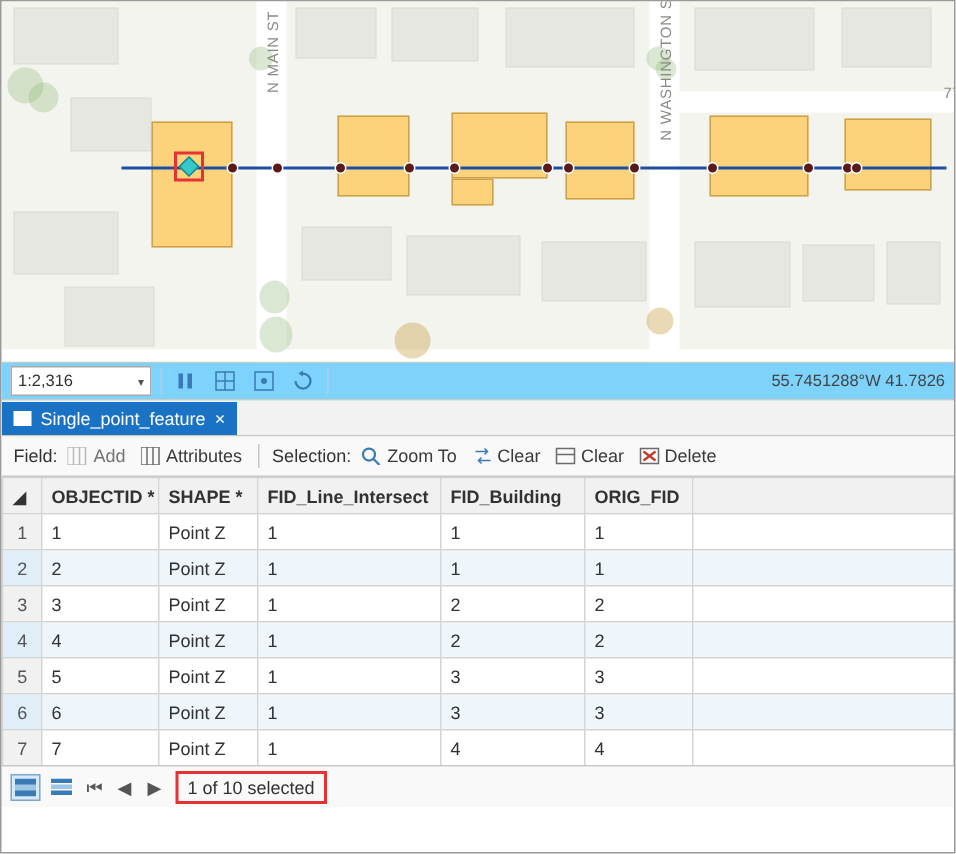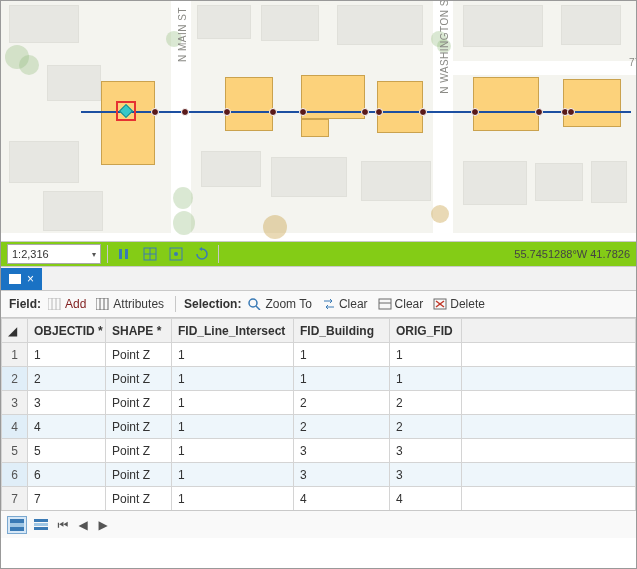--- a/index.html
+++ b/index.html
@@ -75,21 +75,21 @@
     top: 3px; left: 3px;
   }
   
   .scalebar {
     display: flex;
     align-items: center;
     gap: 6px;
     height: 26px;
     border-top: 1px solid #c9c9c9;
     border-bottom: 1px solid #c9c9c9;
-    background: #84cc16;
+    background: #7dd3fc;
     padding: 0 6px;
   }
   .scale-select {
     height: 20px;
     border: 1px solid #a9a9a9;
     background: #fff;
     display: flex; align-items: center;
     padding: 0 4px;
     width: 94px;
     justify-content: space-between;
@@ -131,27 +131,27 @@
   .toolbar {
     display: flex;
     align-items: center;
     gap: 4px;
     padding: 4px 8px;
     border-bottom: 1px solid #c9c9c9;
     background: #f9f9f9;
     font-size: 12px;
     white-space: nowrap;
   }
-  .tb-label { font-weight: bold; }
+  .tb-label { font-weight: normal; }
   .tb-item {
     display: flex; align-items: center; gap: 3px;
     padding: 2px 3px;
     color: #3a3a3a;
   }
-  .tb-item.disabled { color: #7f1d1d; }
+  .tb-item.disabled { color: #737373; }
   .tb-item svg { display: block; }
   .sep { width: 1px; height: 16px; background: #c8c8c8; margin: 0 4px; }
   
   .table-wrap { height: 192px; overflow: auto; }
   table.data {
     border-collapse: collapse;
     width: 100%;
     table-layout: fixed;
   }
   table.data th, table.data td {
@@ -300,20 +300,21 @@
         <path d="M7 0 L7 4 L4 2 Z" fill="#3a7ab5"></path>
       </svg>
   </div>
   <div class="divider"></div>
   <span class="coords">55.7451288°W 41.7826</span>
 </div>
 
 <div class="tab-bar">
   <div class="tab">
     <span class="tab-icon"></span>
+    <span>Single_point_feature</span>
     <span class="close">×</span>
   </div>
 </div>
 
 <div class="toolbar">
   <span class="tb-label">Field:</span>
   <div class="tb-item disabled">
     <svg width="14" height="12">
         <rect x="0" y="0" width="12" height="12" fill="none" stroke="#b8b8b8"></rect>
         <line x1="4" y1="0" x2="4" y2="12" stroke="#b8b8b8"></line>
@@ -462,13 +463,14 @@
   <div class="view-btn">
     <svg width="14" height="12">
         <rect x="0" y="0" width="14" height="3" fill="#3a7ab5"></rect>
         <rect x="0" y="4" width="14" height="3" fill="#9fc6e4"></rect>
         <rect x="0" y="8" width="14" height="3" fill="#3a7ab5"></rect>
       </svg>
   </div>
   <div class="nav-btn">⏮</div>
   <div class="nav-btn">◀</div>
   <div class="nav-btn">▶</div>
+  <div class="sel-status">1 of 10 selected</div>
 </div>
 
 </body></html>

